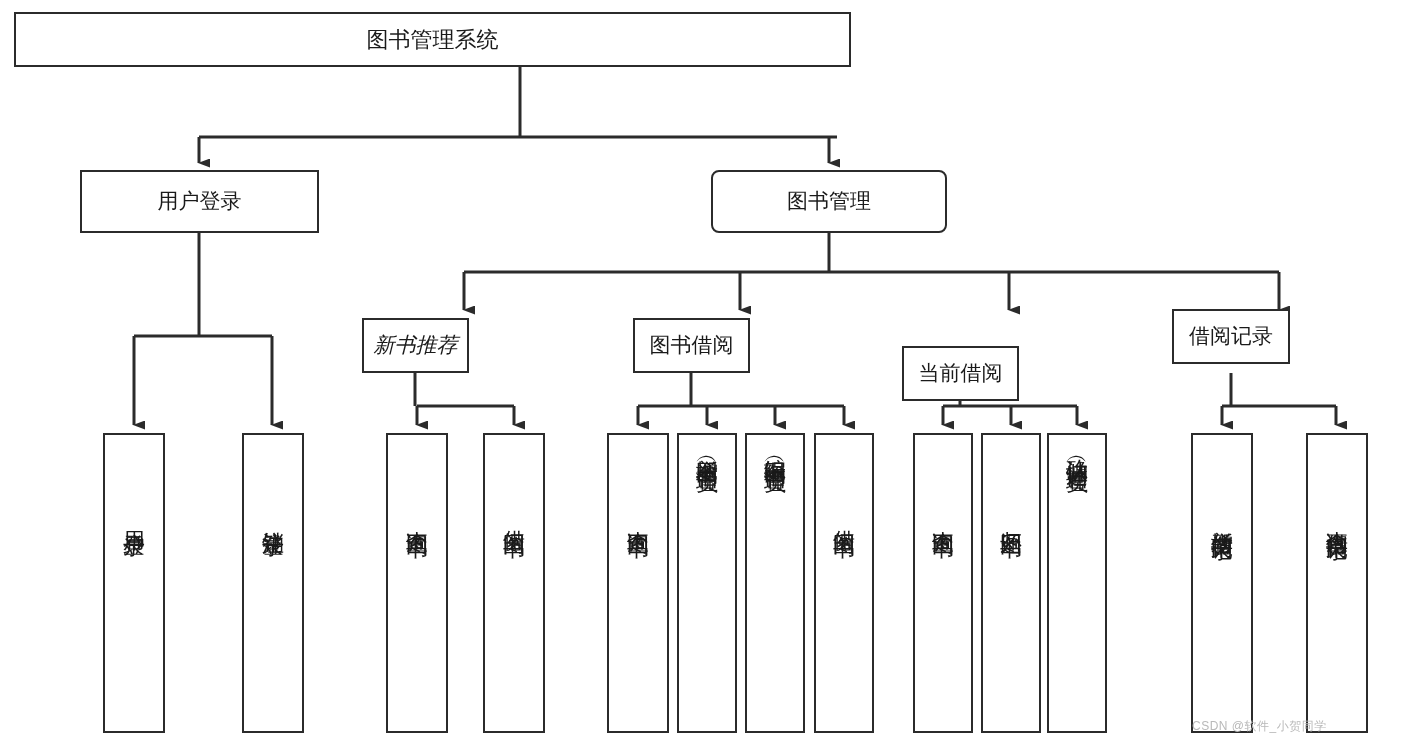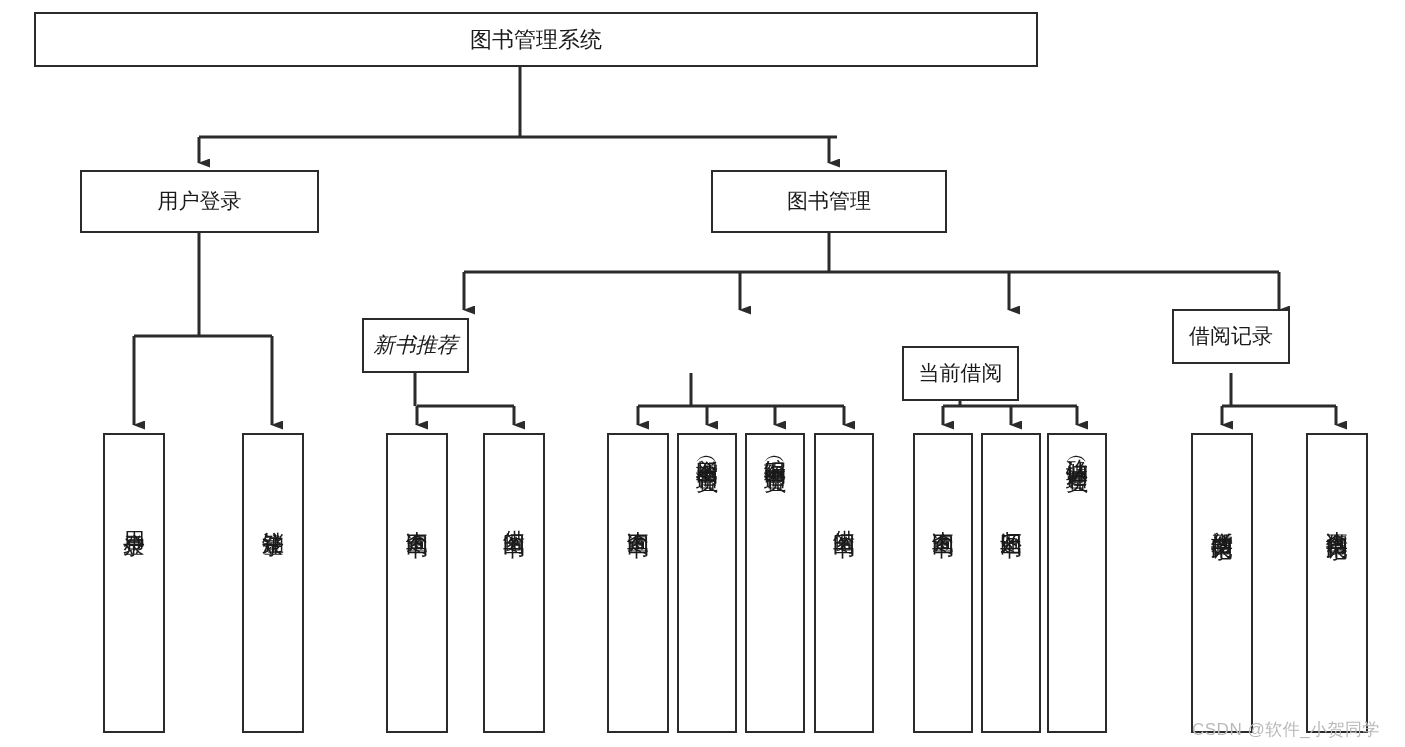--- a/index.html
+++ b/index.html
@@ -52,21 +52,21 @@
     text-orientation: upright;
     font-size: 22px;
     letter-spacing: 2px;
     line-height: 1;
     padding-top: 6px;
   }
   .node.leaf.mid .label { padding-top: 78px; }
   .node.leaf.tall .label { padding-top: 6px; }
   .watermark {
     position: absolute;
-    font-size: 17px;
+    font-size: 12px;
     color: #b9b9b9;
     white-space: nowrap;
     letter-spacing: 0.5px;
   }
 </style>
 </head>
 <body>
 
 <div id="canvas">
 
@@ -113,33 +113,36 @@
       <path d="M1011,406 L1011,425" marker-end="url(#arrow)"></path>
       <path d="M1077,406 L1077,425" marker-end="url(#arrow)"></path>
 
       <path d="M1231,373 L1231,406"></path>
       <path d="M1222,406 L1336,406"></path>
       <path d="M1222,406 L1222,425" marker-end="url(#arrow)"></path>
       <path d="M1336,406 L1336,425" marker-end="url(#arrow)"></path>
     </g>
   </svg>
 
-  <div class="node root" style="left:34px; top:12px; width:1004px; height:55px;">
+  <div class="node root" style="left:14px; top:12px; width:837px; height:55px;">
     <span class="label">图书管理系统</span>
   </div>
 
   <div class="node level1" style="left:80px; top:170px; width:239px; height:63px;">
     <span class="label">用户登录</span>
   </div>
-  <div class="node level1" style="left:711px; top:170px; width:236px; height:63px;">
+  <div class="node level1" style="left:711px; top:170px; width:236px; height:63px;border-radius:8px;">
     <span class="label">图书管理</span>
   </div>
 
   <div class="node level2" style="left:362px; top:318px; width:107px; height:55px;font-style:italic;">
     <span class="label">新书推荐</span>
+  </div>
+  <div class="node level2" style="left:633px; top:318px; width:117px; height:55px;">
+    <span class="label">图书借阅</span>
   </div>
   <div class="node level2" style="left:902px; top:318px; width:117px; height:55px;margin-top:28px;">
     <span class="label">当前借阅</span>
   </div>
   <div class="node level2" style="left:1172px; top:309px; width:118px; height:55px;">
     <span class="label">借阅记录</span>
   </div>
 
   <div class="node leaf mid" style="left:103px; top:433px; width:62px; height:300px;">
     <span class="label">用户登录</span>

